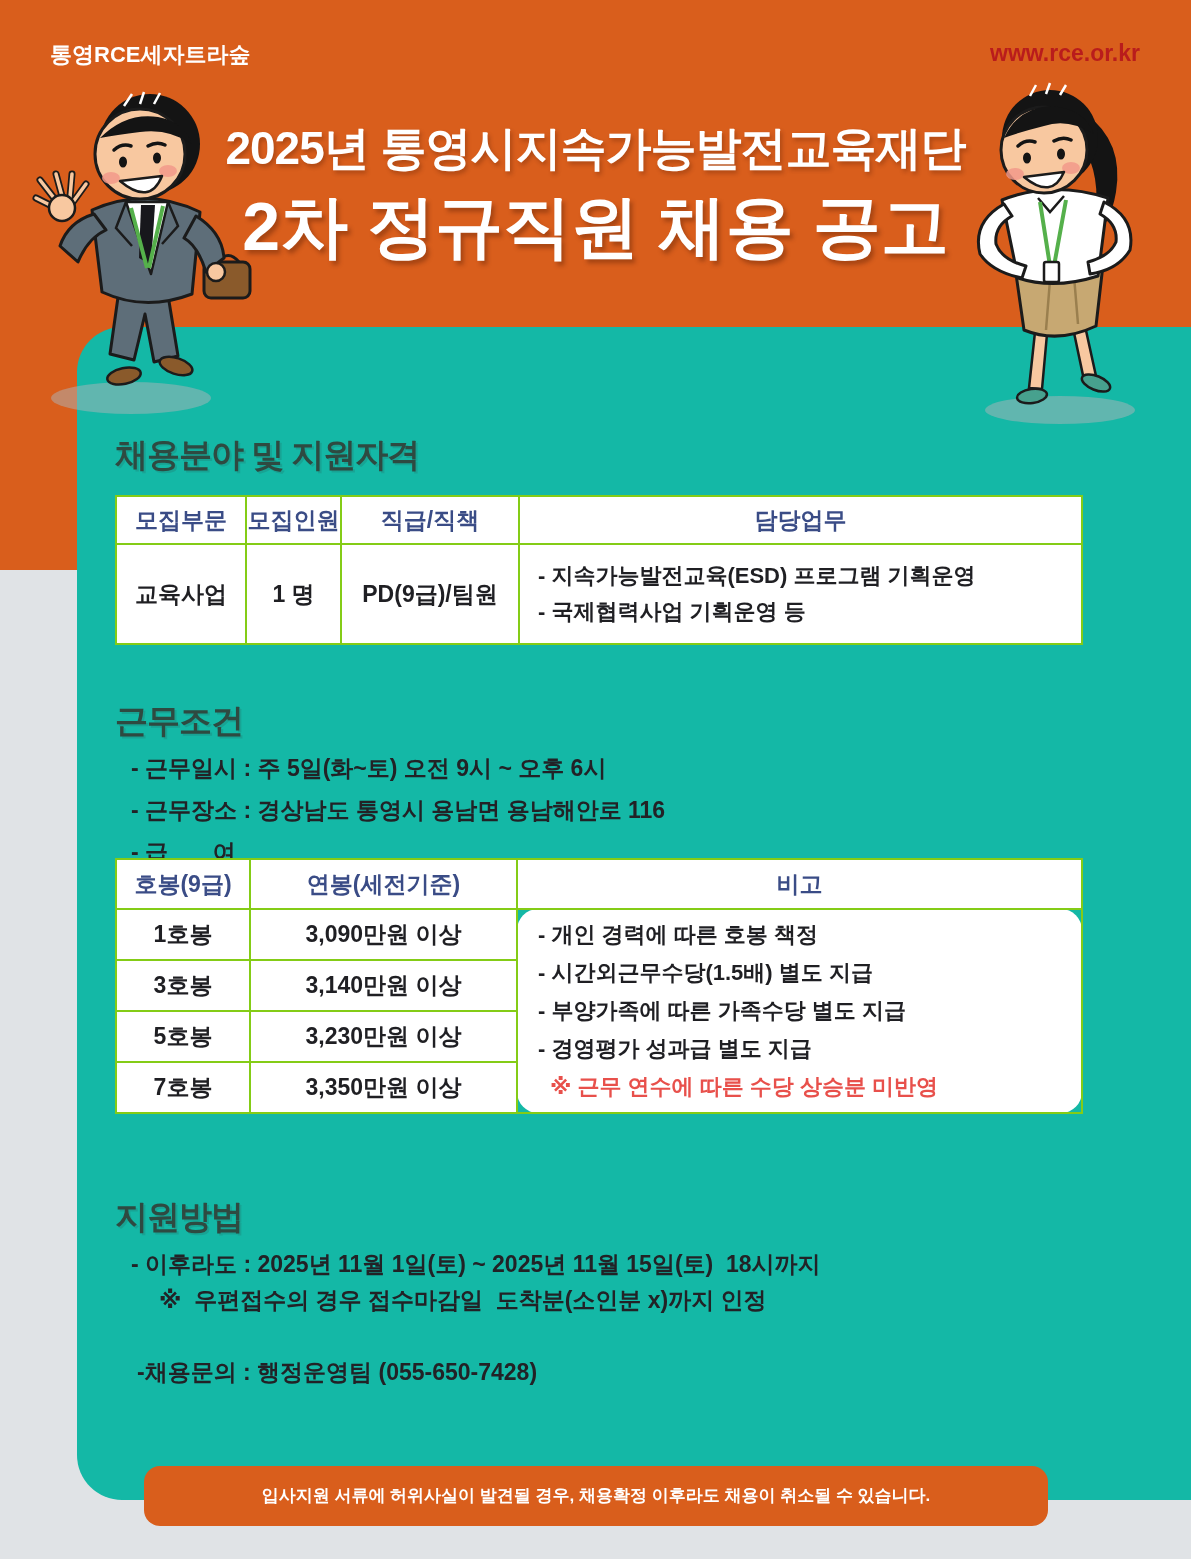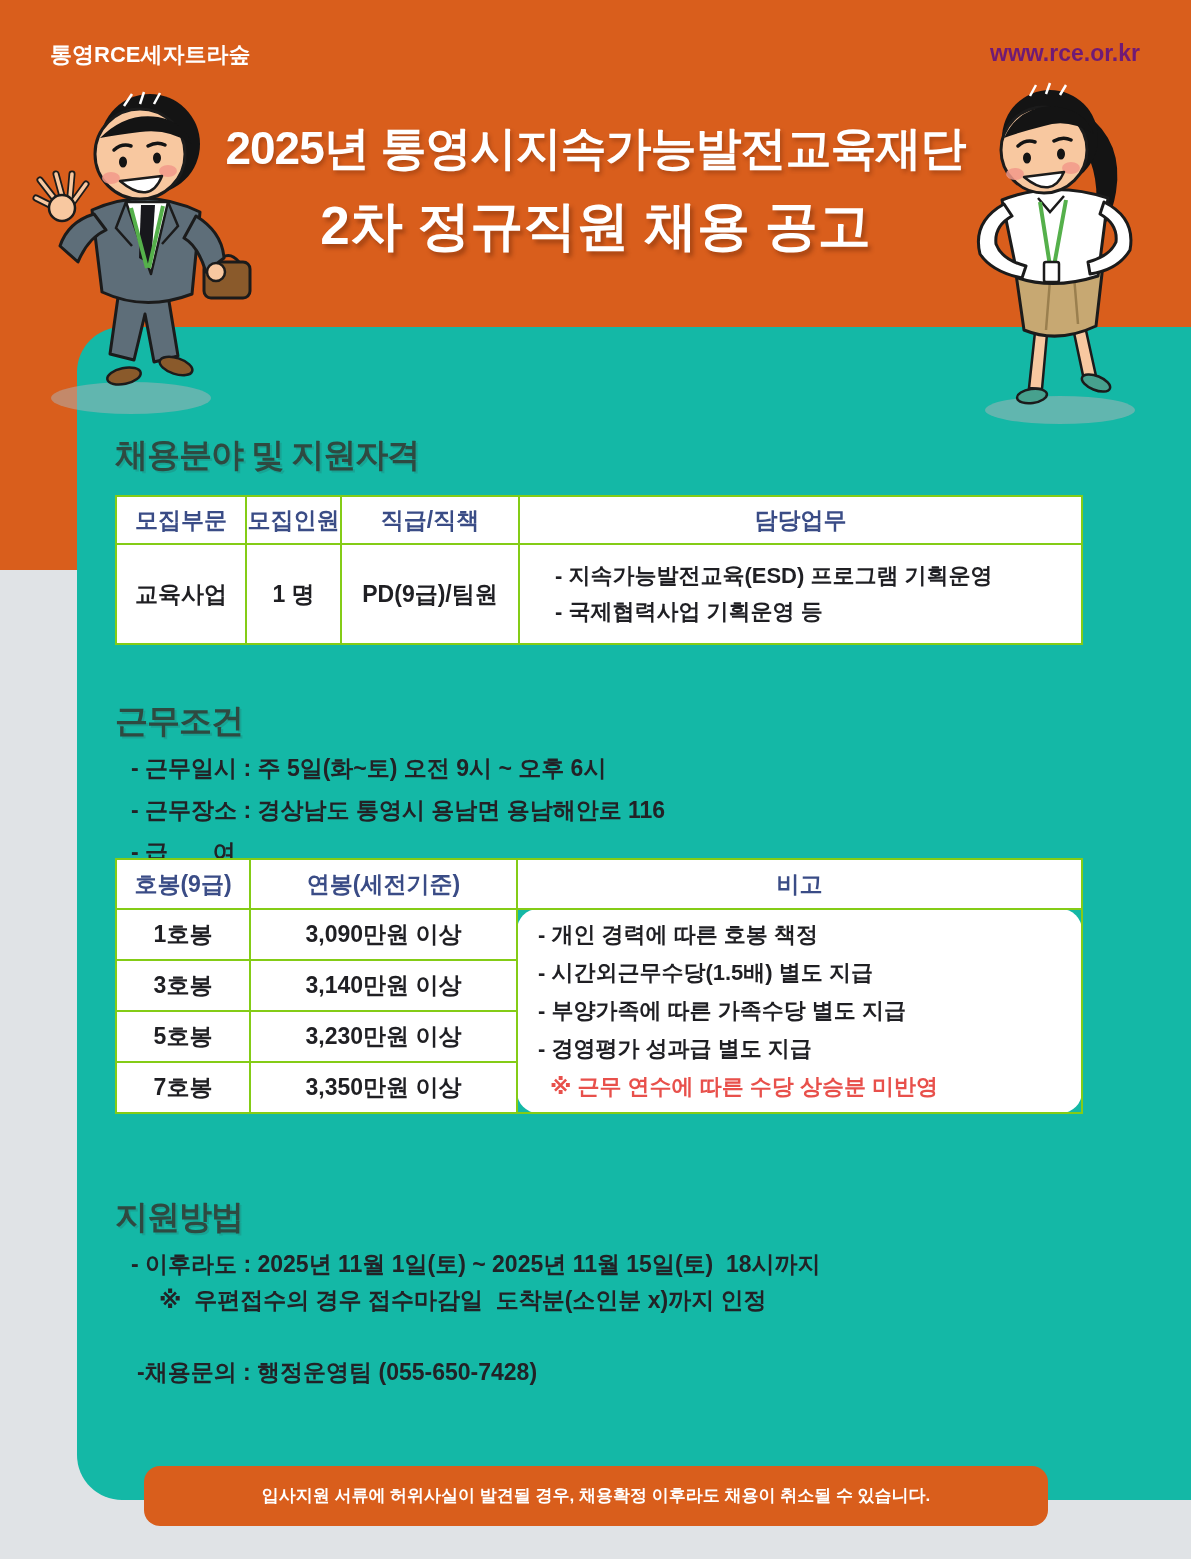--- a/index.html
+++ b/index.html
@@ -7,24 +7,24 @@
   .page{position:relative;width:1191px;height:1559px;overflow:hidden;background:#e0e3e6;}
 
   
   .band-orange{position:absolute;left:0;top:0;width:1191px;height:570px;background:#d95e1c;}
 
   
   .card{position:absolute;left:77px;top:327px;width:1156px;height:1173px;background:#14b8a6;border-radius:45px;z-index:1;}
 
   
   .brand{position:absolute;left:50px;top:40px;color:#fff;font-size:22px;font-weight:700;z-index:2;white-space:pre;}
-  .website{position:absolute;right:51px;top:40px;color:#701a75;font-size:23px;font-weight:700;z-index:2;white-space:pre;}
+  .website{position:absolute;right:51px;top:40px;color:#b91c1c;font-size:23px;font-weight:700;z-index:2;white-space:pre;}
   .title-wrap{position:absolute;left:0;top:118px;width:1191px;text-align:center;color:#fff;z-index:2;}
   .title-line1{font-size:46px;font-weight:700;line-height:60px;letter-spacing:-1px;text-shadow:2px 3px 4px rgba(70,20,0,0.30);}
-  .title-line2{font-size:53px;font-weight:800;line-height:84px;letter-spacing:0px;margin-top:6px;text-shadow:3px 4px 4px rgba(70,20,0,0.35);}
+  .title-line2{font-size:68px;font-weight:800;line-height:84px;letter-spacing:0px;margin-top:6px;text-shadow:3px 4px 4px rgba(70,20,0,0.35);}
 
   
   .man-ill{position:absolute;left:28px;top:88px;width:240px;height:335px;z-index:3;}
   .woman-ill{position:absolute;left:938px;top:80px;width:225px;height:355px;z-index:3;}
 
   
   .sec-h{position:absolute;left:38px;font-size:33px;font-weight:800;color:#2e4a41;letter-spacing:-1px;text-shadow:2px 2px 0 rgba(46,74,65,0.18);white-space:pre;}
   .sec-h.s1{top:106px;}
   .sec-h.s2{top:372px;}
   .sec-h.s3{top:868px;}
@@ -36,21 +36,21 @@
 
   
   table.tbl{position:absolute;left:38px;border-collapse:collapse;table-layout:fixed;}
   .tbl th,.tbl td{border:2px solid #84cc16;padding:0;vertical-align:middle;}
   .tbl th{color:#3a4c86;font-weight:700;font-size:23px;text-align:center;background:#fff;}
   .tbl td{font-size:23px;font-weight:600;color:#1f1f23;text-align:center;background:#fff;}
   .tbl-recruit{top:168px;width:966px;}
   .tbl-recruit tr.hrow{height:48px;} .tbl-recruit tr.brow{height:100px;}
   .tbl-salary{top:531px;width:966px;}
   .tbl-salary tr.hrow{height:50px;} .tbl-salary tr.brow{height:51px;}
-  td.duties{text-align:left;padding-left:35px;font-size:22px;}
+  td.duties{text-align:left;padding-left:18px;font-size:22px;}
   .duties .dline{line-height:36px;white-space:pre-wrap;}
   td.notes{text-align:left;padding-left:20px;border-radius:21px;}
   .notes .nline{line-height:38px;font-size:22px;white-space:pre-wrap;}
   .notes .nred{line-height:38px;font-size:22px;color:#e8504b;margin-left:12px;white-space:pre-wrap;}
 
   
   .notice{position:absolute;left:144px;top:1466px;width:904px;height:60px;background:#d95e1c;z-index:4;
           color:#fff;font-size:17px;font-weight:600;text-align:center;line-height:60px;white-space:pre;border-radius:16px;}
 </style>
 </head>

